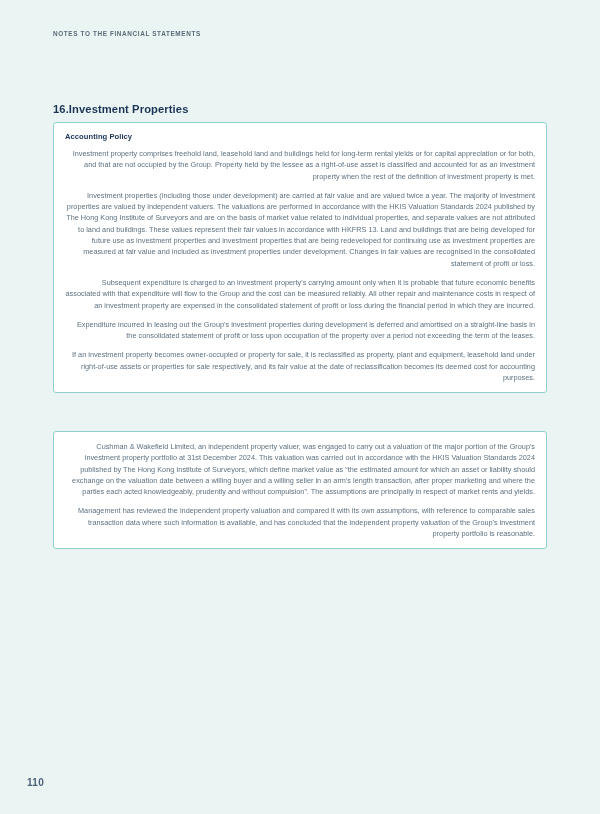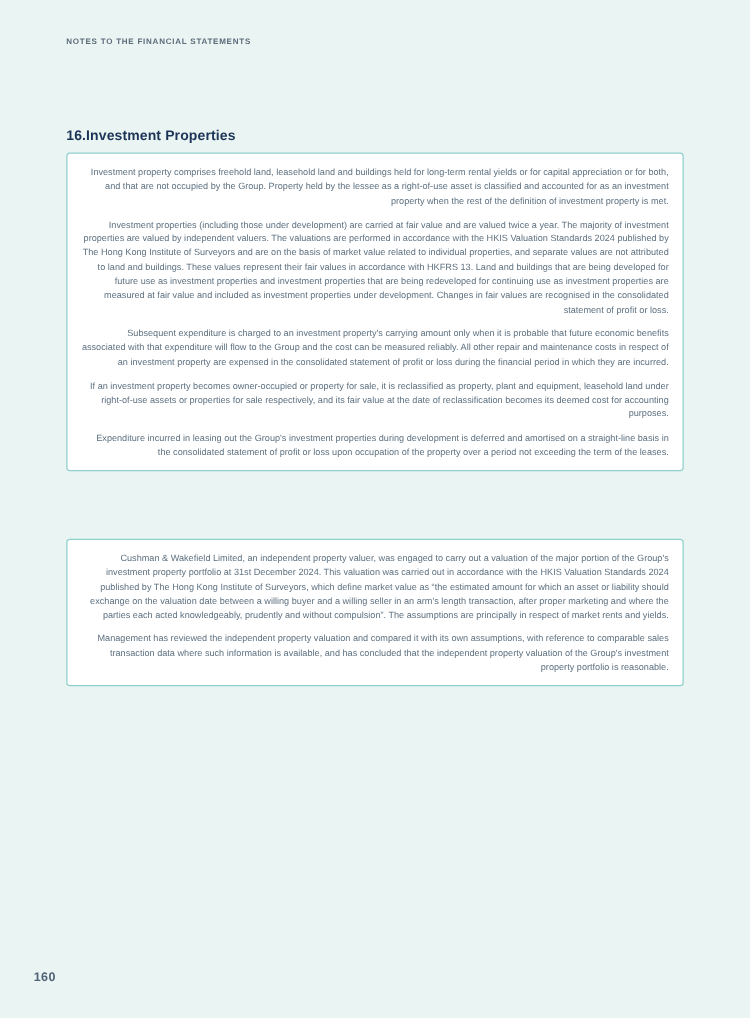--- a/index.html
+++ b/index.html
@@ -82,27 +82,28 @@
 </head>
 <body>
 
 <div class="page">
 
   <div class="running-header">NOTES TO THE FINANCIAL STATEMENTS</div>
 
   <div class="note-title">16.Investment Properties</div>
 
   <div class="panel panel-1">
+    <div class="panel-heading">Accounting Policy</div>
     <p>Investment property comprises freehold land, leasehold land and buildings held for long-term rental yields or for capital appreciation or for both, and that are not occupied by the Group. Property held by the lessee as a right-of-use asset is classified and accounted for as an investment property when the rest of the definition of investment property is met.</p>
     <p>Investment properties (including those under development) are carried at fair value and are valued twice a year. The majority of investment properties are valued by independent valuers. The valuations are performed in accordance with the HKIS Valuation Standards 2024 published by The Hong Kong Institute of Surveyors and are on the basis of market value related to individual properties, and separate values are not attributed to land and buildings. These values represent their fair values in accordance with HKFRS 13. Land and buildings that are being developed for future use as investment properties and investment properties that are being redeveloped for continuing use as investment properties are measured at fair value and included as investment properties under development. Changes in fair values are recognised in the consolidated statement of profit or loss.</p>
     <p>Subsequent expenditure is charged to an investment property's carrying amount only when it is probable that future economic benefits associated with that expenditure will flow to the Group and the cost can be measured reliably. All other repair and maintenance costs in respect of an investment property are expensed in the consolidated statement of profit or loss during the financial period in which they are incurred.</p>
+    <p>Expenditure incurred in leasing out the Group's investment properties during development is deferred and amortised on a straight-line basis in the consolidated statement of profit or loss upon occupation of the property over a period not exceeding the term of the leases.</p>
     <p>If an investment property becomes owner-occupied or property for sale, it is reclassified as property, plant and equipment, leasehold land under right-of-use assets or properties for sale respectively, and its fair value at the date of reclassification becomes its deemed cost for accounting purposes.</p>
-    <p>Expenditure incurred in leasing out the Group's investment properties during development is deferred and amortised on a straight-line basis in the consolidated statement of profit or loss upon occupation of the property over a period not exceeding the term of the leases.</p>
   </div>
 
   <div class="panel panel-2">
     <p>Cushman &amp; Wakefield Limited, an independent property valuer, was engaged to carry out a valuation of the major portion of the Group's investment property portfolio at 31st December 2024. This valuation was carried out in accordance with the HKIS Valuation Standards 2024 published by The Hong Kong Institute of Surveyors, which define market value as “the estimated amount for which an asset or liability should exchange on the valuation date between a willing buyer and a willing seller in an arm's length transaction, after proper marketing and where the parties each acted knowledgeably, prudently and without compulsion”. The assumptions are principally in respect of market rents and yields.</p>
     <p>Management has reviewed the independent property valuation and compared it with its own assumptions, with reference to comparable sales transaction data where such information is available, and has concluded that the independent property valuation of the Group's investment property portfolio is reasonable.</p>
   </div>
 
-  <div class="page-number">160</div>
+  <div class="page-number">110</div>
 
 </div>
 
 </body></html>

